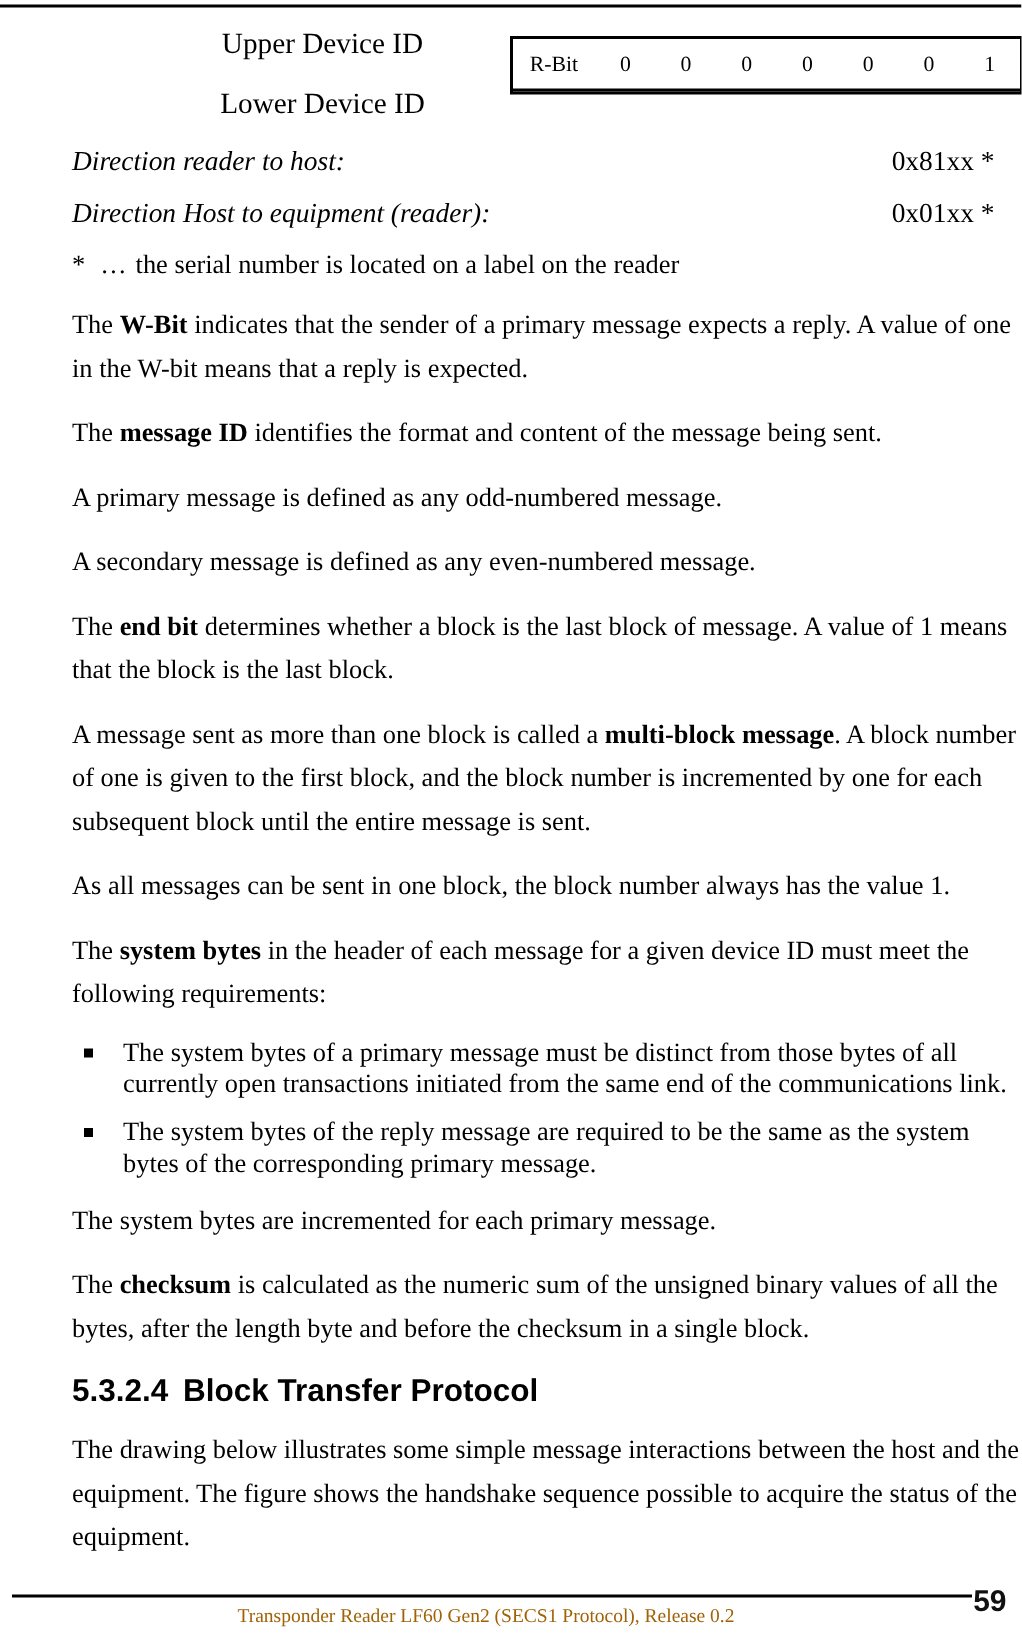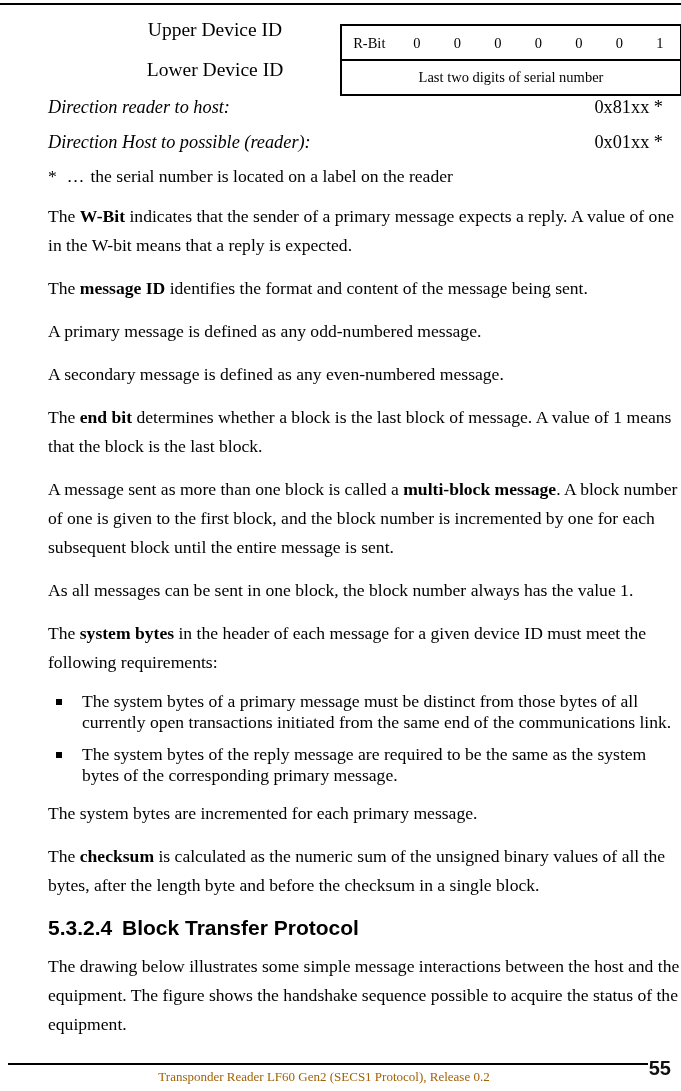--- a/index.html
+++ b/index.html
@@ -222,32 +222,31 @@
         <div class="devid-row-upper">
           <div class="cell rbit">R-Bit</div>
           <div class="cell">0</div>
           <div class="cell">0</div>
           <div class="cell">0</div>
           <div class="cell">0</div>
           <div class="cell">0</div>
           <div class="cell">0</div>
           <div class="cell">1</div>
         </div>
-        <div class="devid-row-lower">Last two digits of serial number</div>
       </div>
     </div>
 
     <div class="body-block">
 
       <div class="dir-line">
         <span class="dir-text">Direction reader to host:</span>
         <span class="dir-val">0x81xx *</span>
       </div>
       <div class="dir-line">
-        <span class="dir-text">Direction Host to possible (reader):</span>
+        <span class="dir-text">Direction Host to equipment (reader):</span>
         <span class="dir-val">0x01xx *</span>
       </div>
 
       <p class="footnote"><span>*</span><span class="ellipsis">…</span><span>the serial number is located on a label on the reader</span></p>
 
       <p class="para"><span>The </span><b>W-Bit</b><span> indicates that the sender of a primary message expects a reply. A value of one in the W-bit means that a reply is expected.</span></p>
 
       <p class="para"><span>The </span><b>message ID</b><span> identifies the format and content of the message being sent.</span></p>
 
       <p class="para">A primary message is defined as any odd-numbered message.</p>
@@ -276,16 +275,16 @@
         </h3>
 
       <p class="para">The drawing below illustrates some simple message interactions between the host and the equipment. The figure shows the handshake sequence possible to acquire the status of the equipment.</p>
 
     </div>
   </div>
 
   <div class="footer">
     <div class="footer-rule"></div>
     <div class="footer-text">Transponder Reader LF60 Gen2 (SECS1 Protocol), Release 0.2</div>
-    <div class="page-number">55</div>
+    <div class="page-number">59</div>
   </div>
 
 </div>
 
 </body></html>

